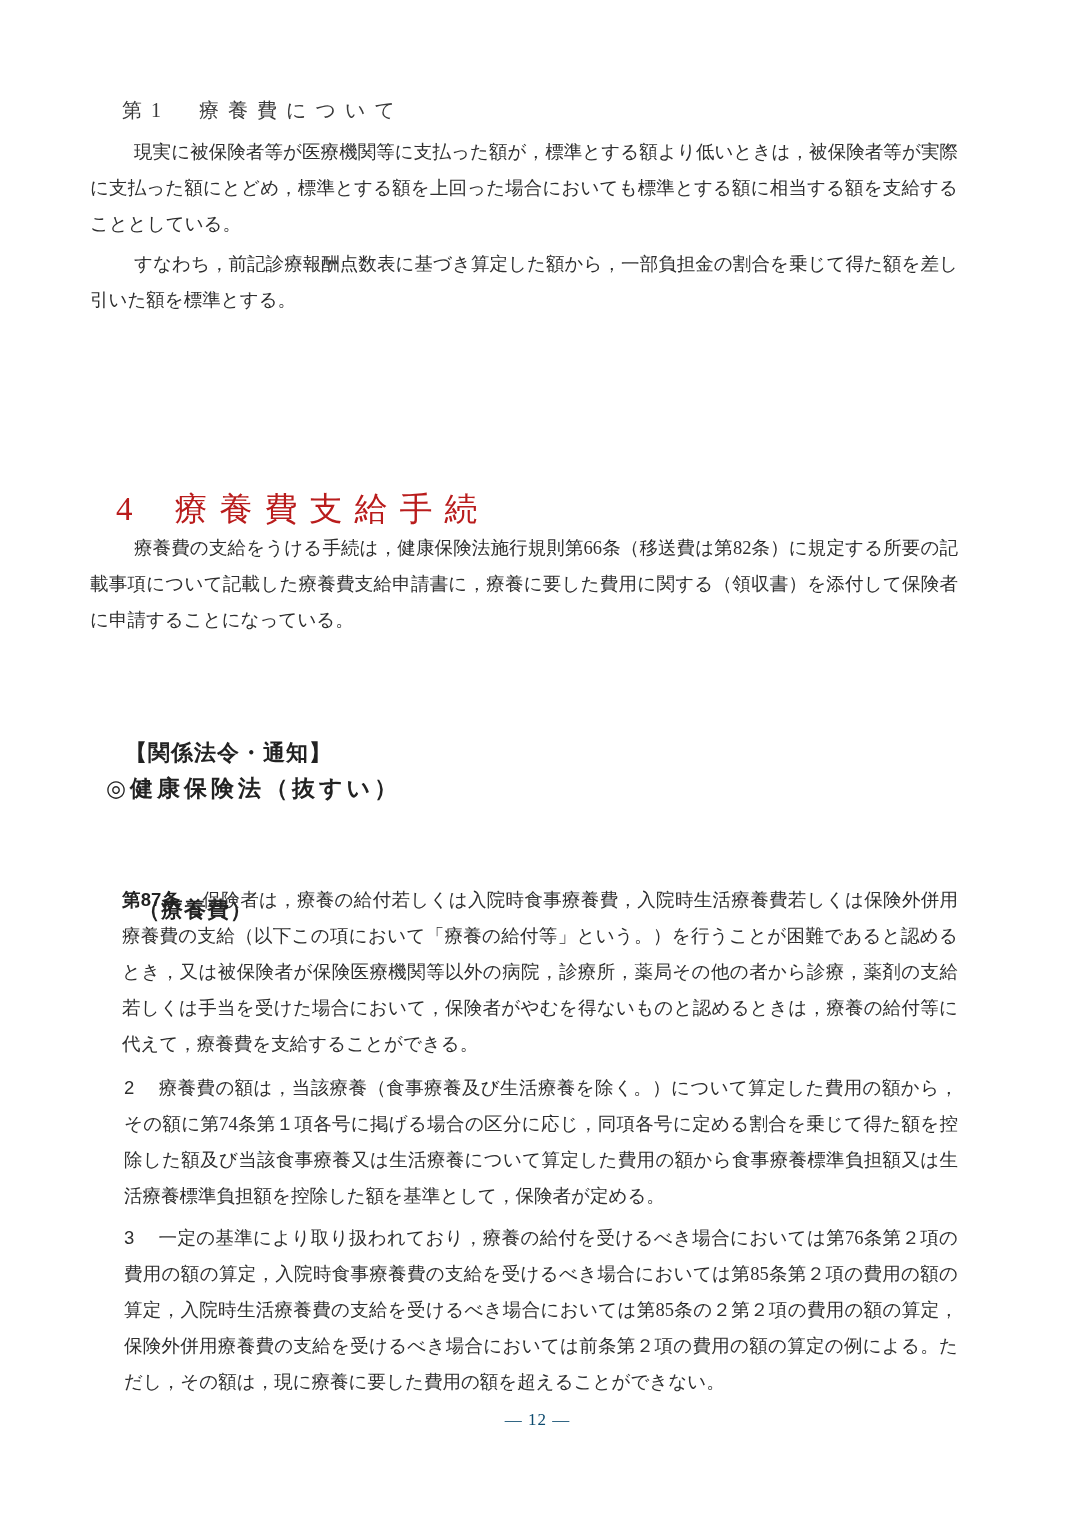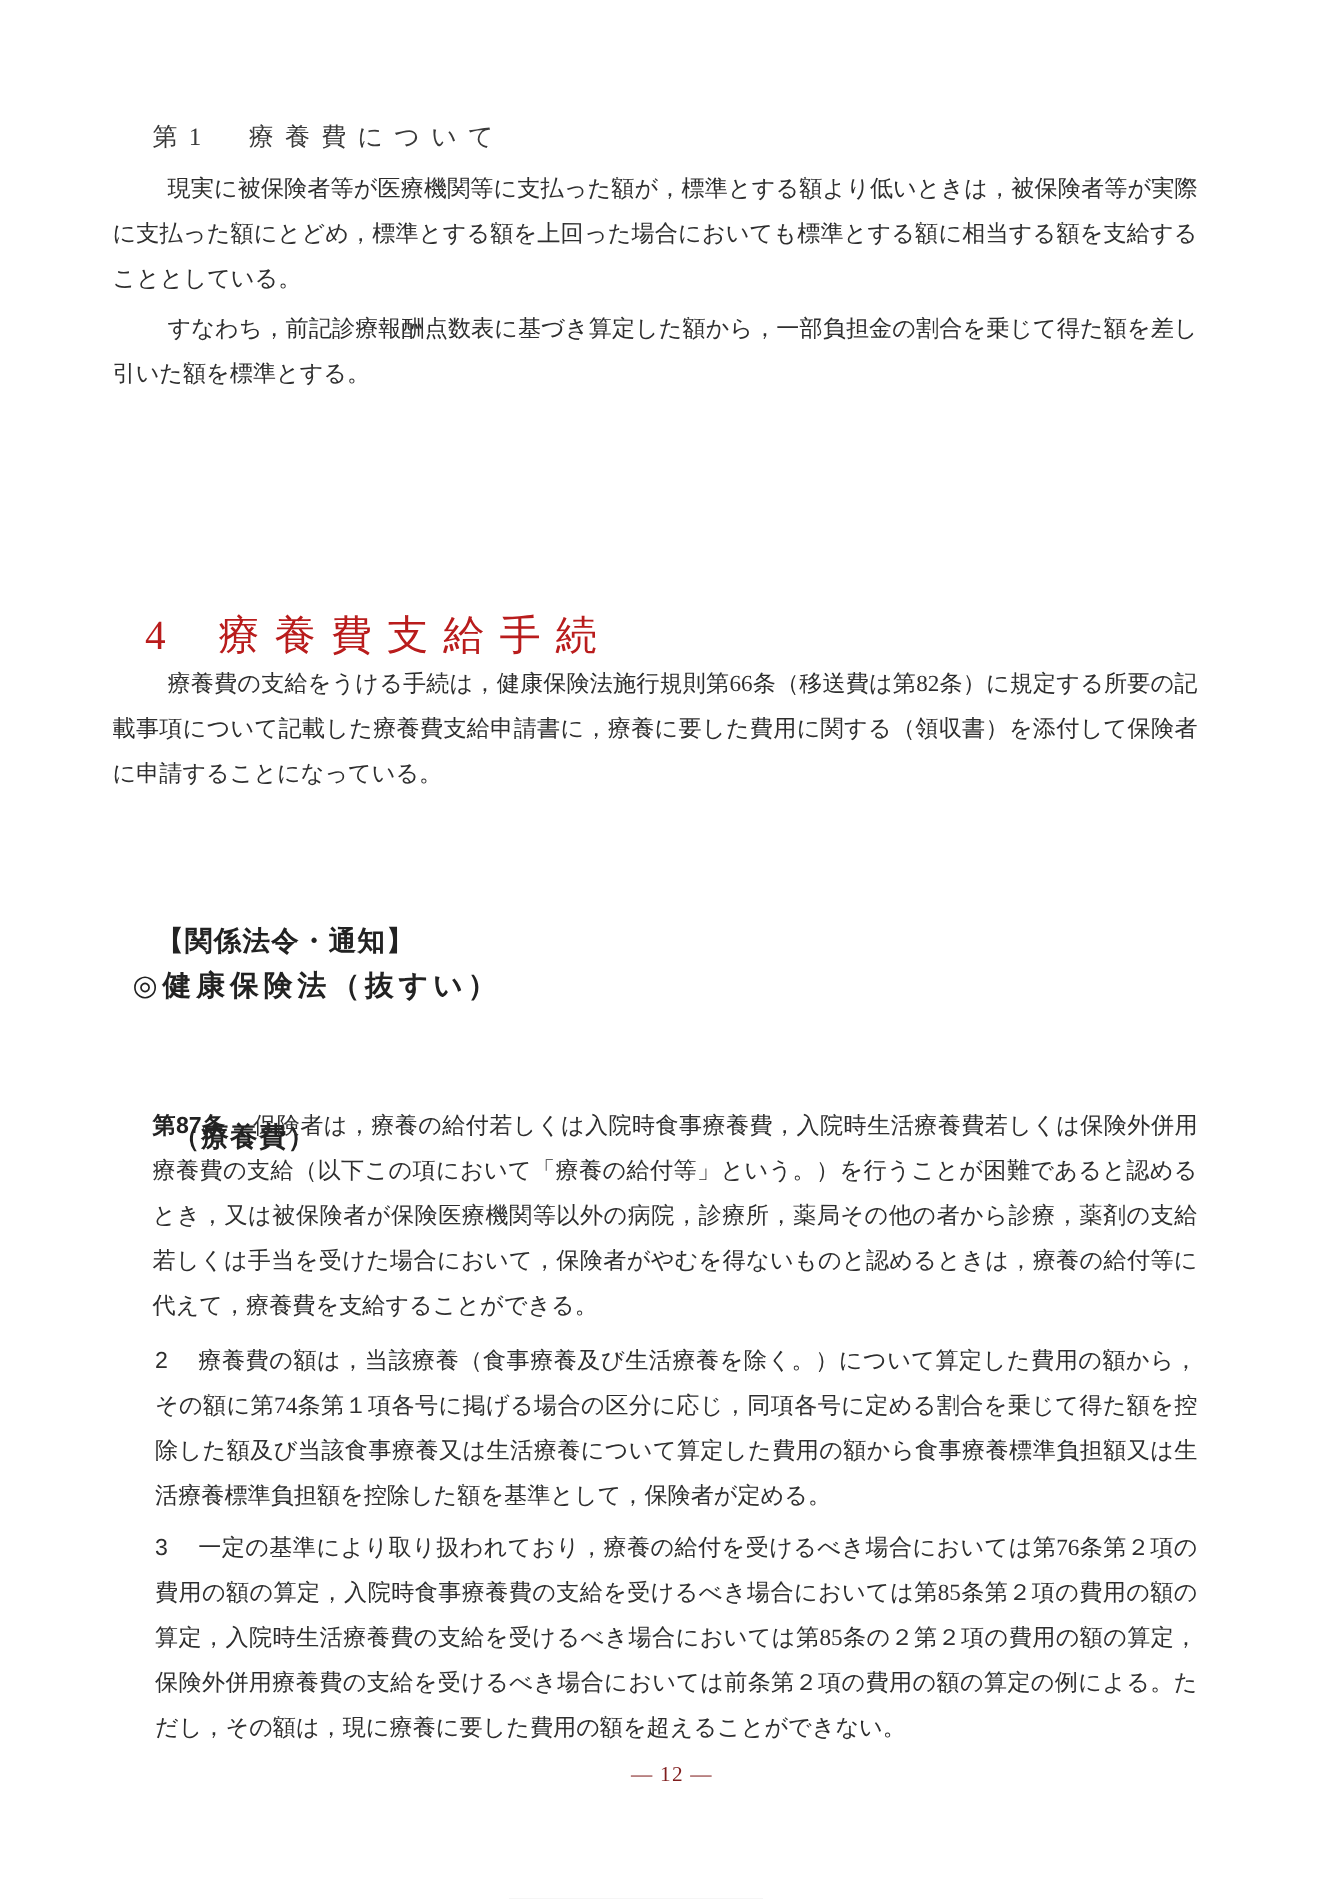--- a/index.html
+++ b/index.html
@@ -84,21 +84,21 @@
     margin-right: 24px;
     color: #2e2e2e;
   }
 
   
   .page-number {
     top: 1408px; left: 0; width: 1075px;
     text-align: center;
     font-size: 17px; line-height: 24px;
     letter-spacing: 1px;
-    color: #7f1d1d;
+    color: #0c4a6e;
   }
 </style>
 </head>
 <body>
 
 <div class="page">
 
   <div class="abs running-header">第1　療養費について</div>
 
   <div class="abs body-text intro-block">

